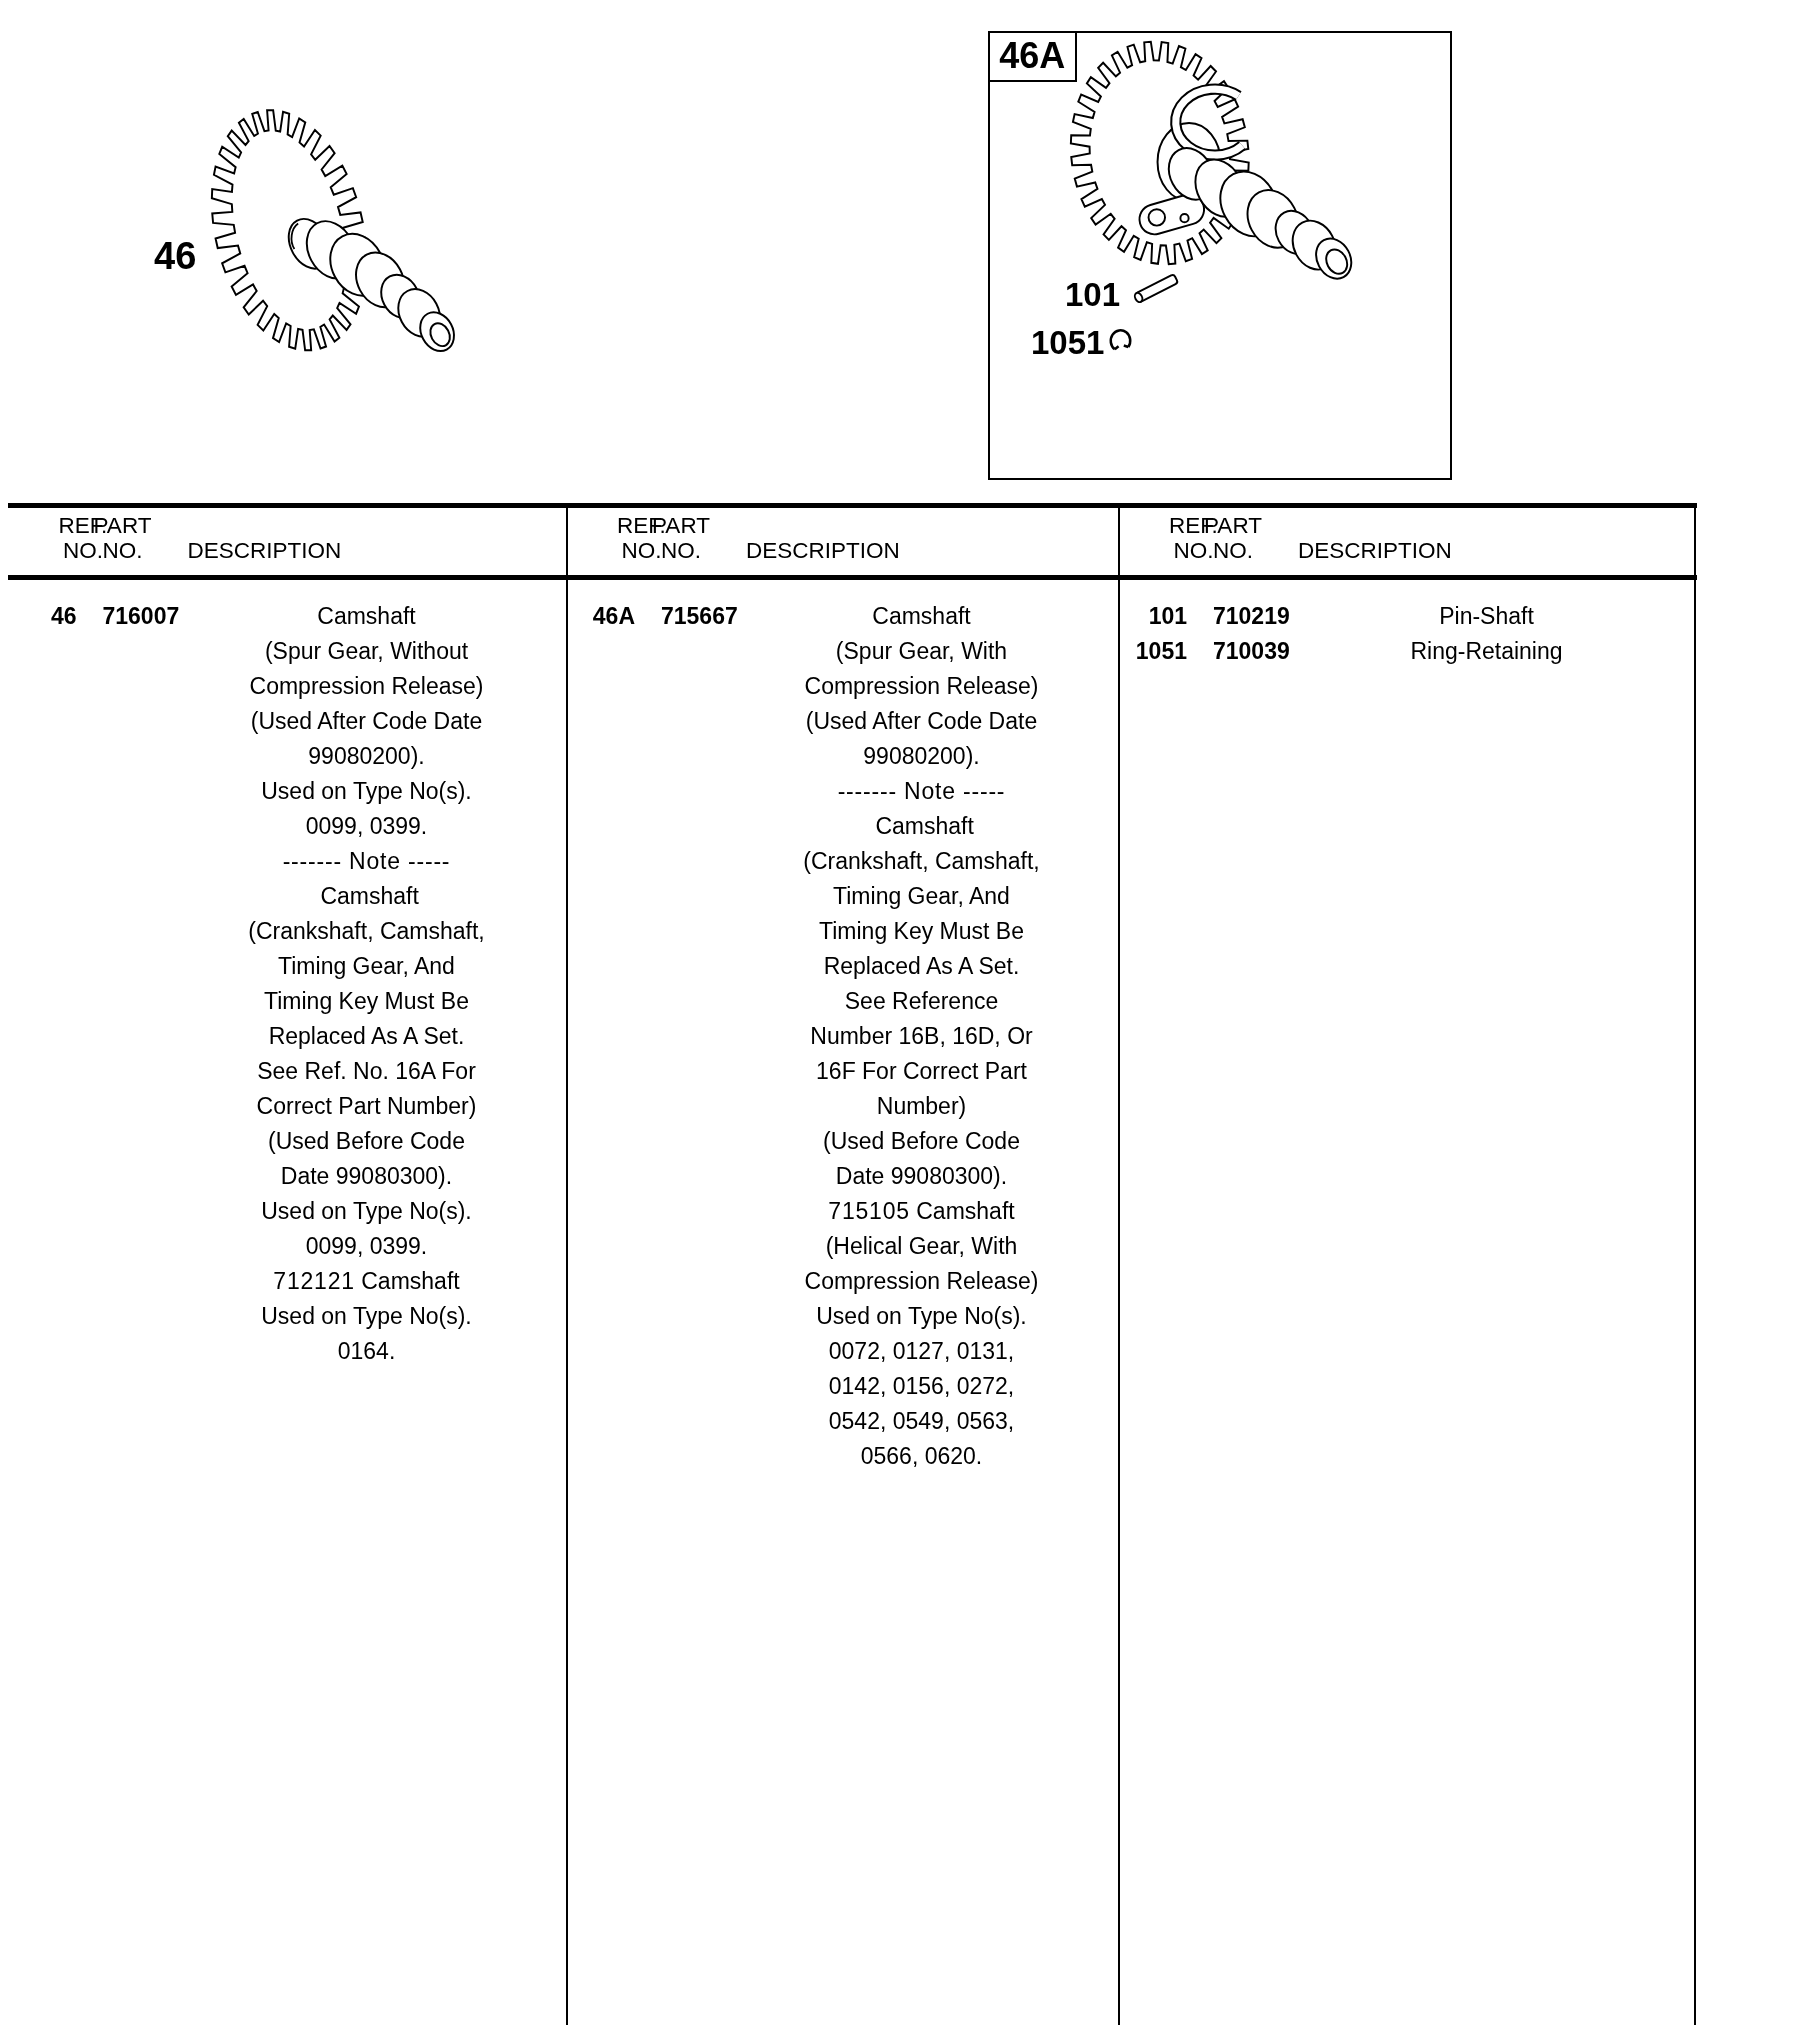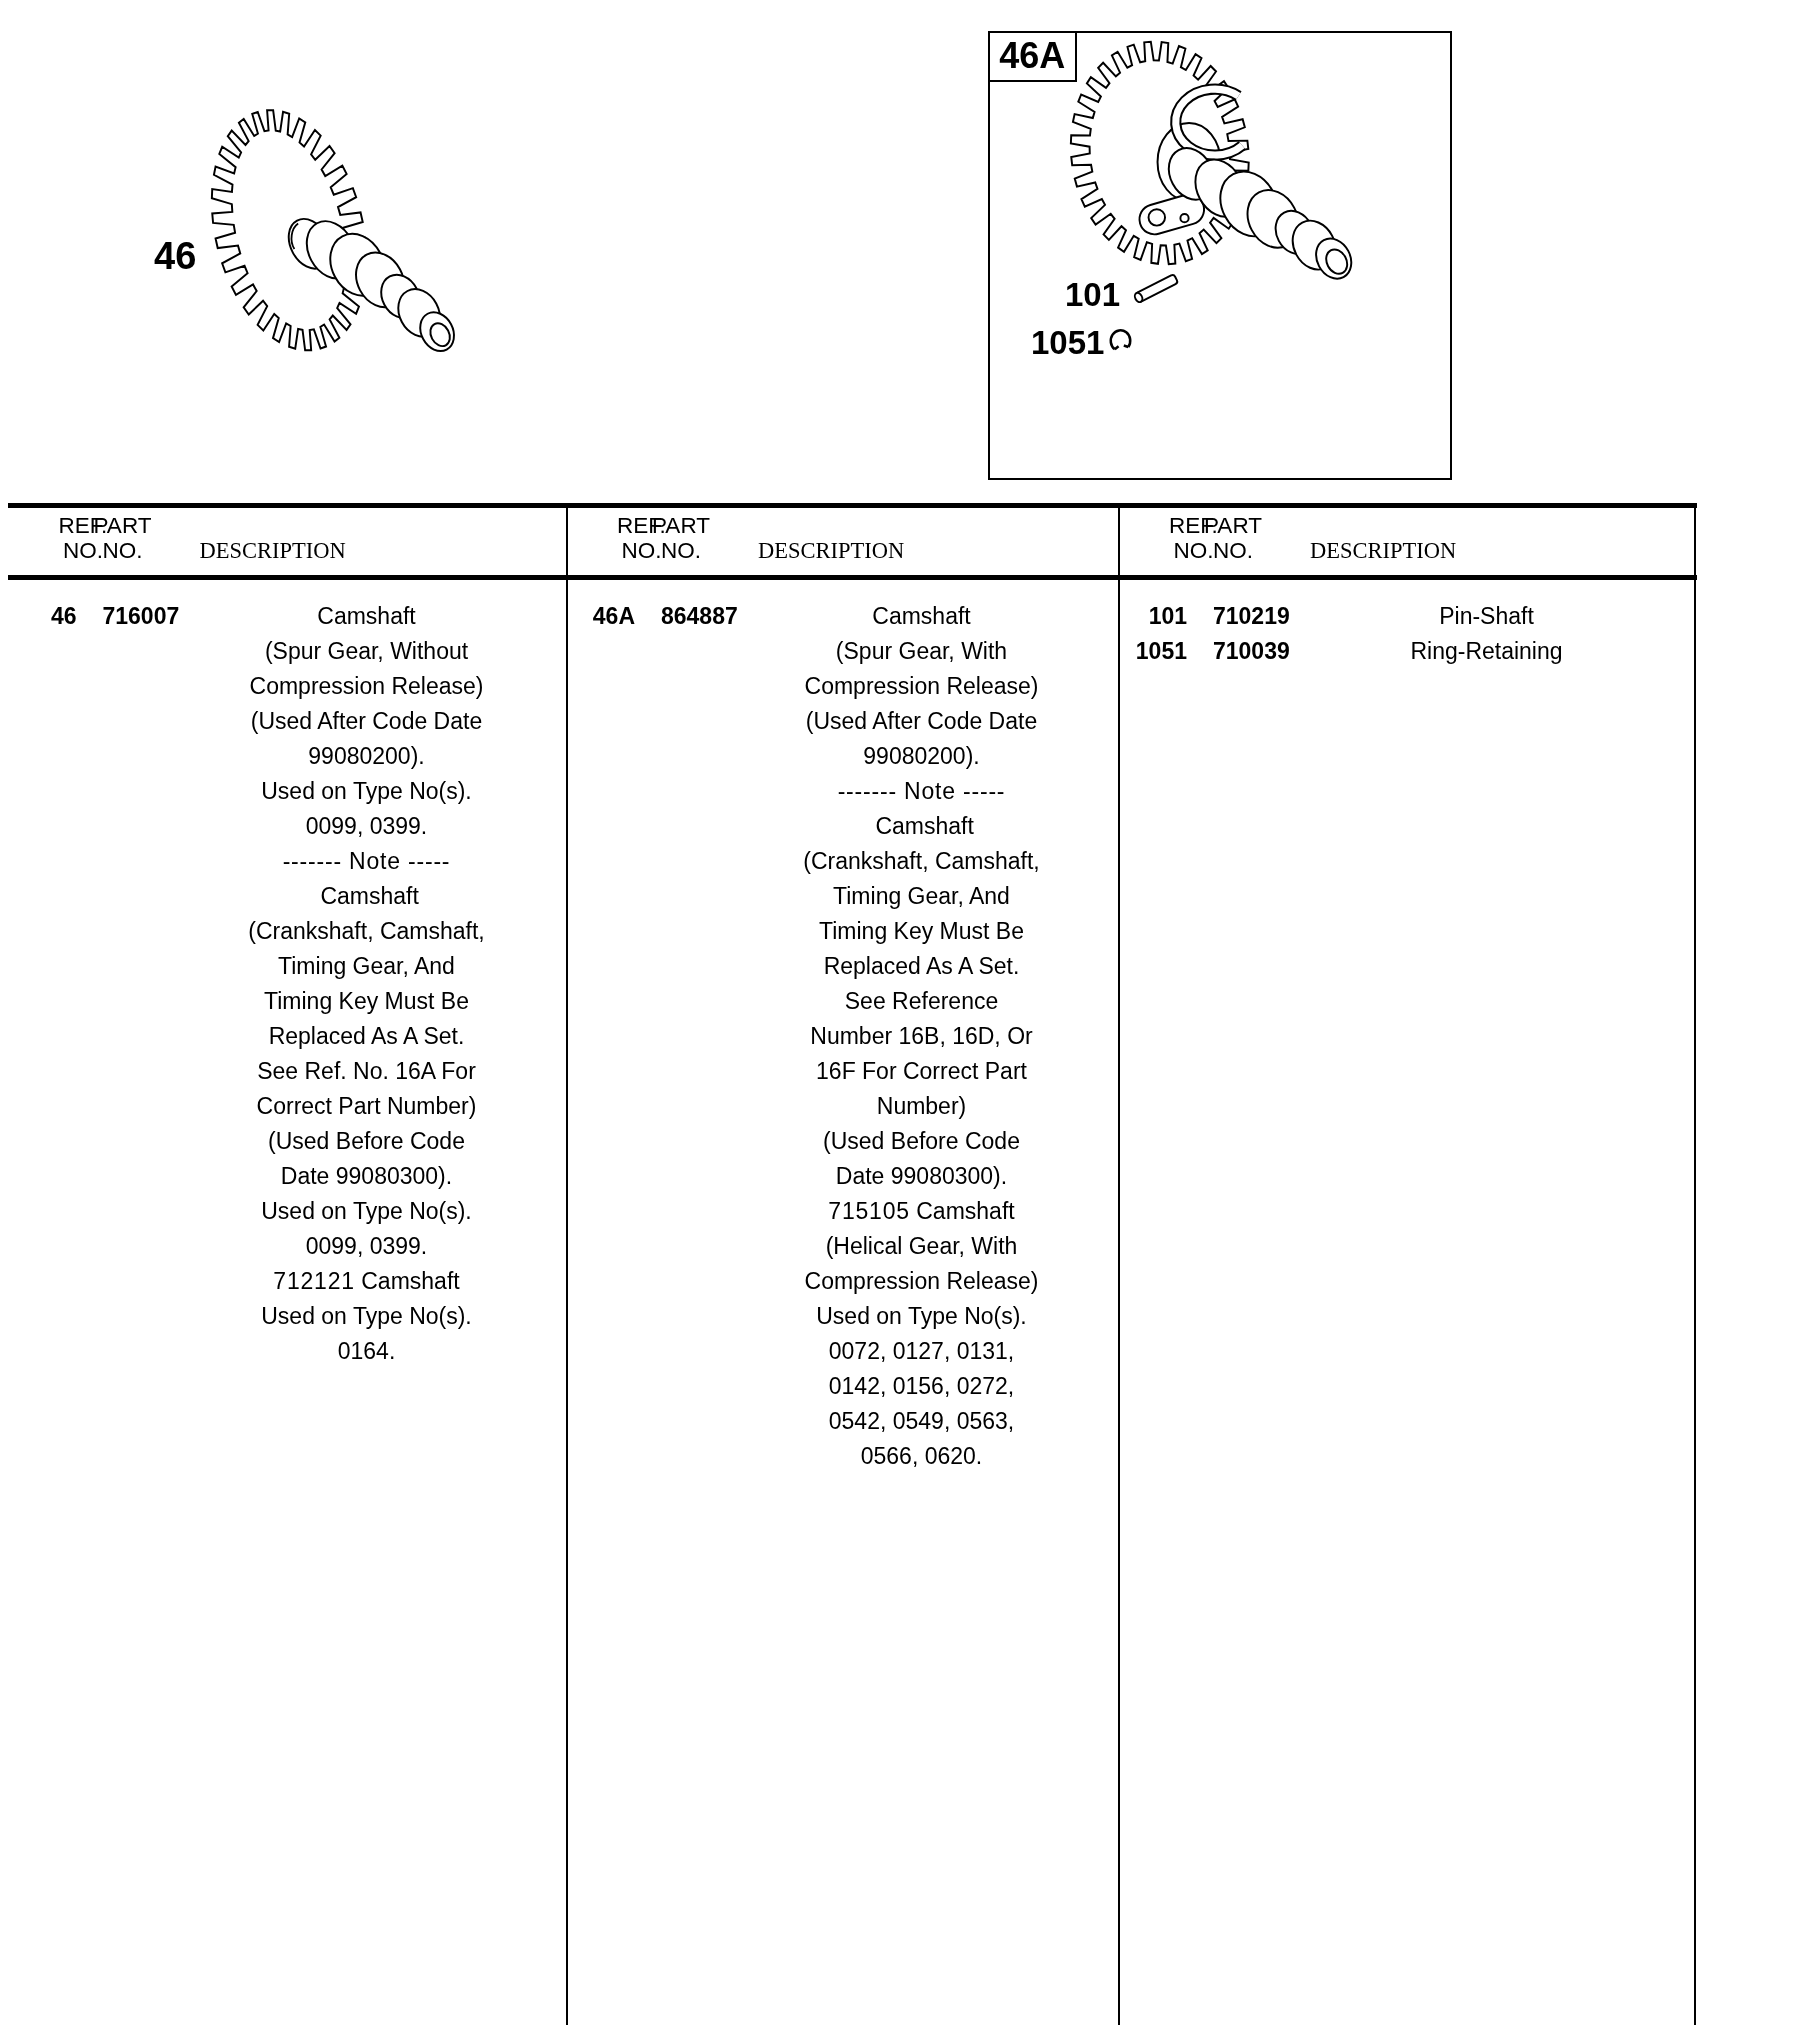--- a/index.html
+++ b/index.html
@@ -11,21 +11,21 @@
   .fig-label{position:absolute;font-weight:bold;font-size:38px;line-height:38px;}
   .box46a{position:absolute;left:988px;top:31px;width:464px;height:449px;border:2.3px solid #000;box-sizing:border-box;}
   .box46a-tag{position:absolute;left:-2.3px;top:-2.3px;width:89px;height:51px;border:2.3px solid #000;box-sizing:border-box;
               display:flex;align-items:center;justify-content:center;font-weight:bold;font-size:36px;background:#fff;}
   .callout{position:absolute;font-weight:bold;font-size:33px;line-height:33px;}
   svg{position:absolute;overflow:visible;}
   
   .thead{position:absolute;top:513px;font-size:22.5px;line-height:25px;}
   .h-ref{position:absolute;left:18px;width:63px;text-align:center;margin-left:26px;}
   .h-part{position:absolute;left:76px;width:78px;text-align:center;}
-  .h-desc{position:absolute;left:192px;top:25px;white-space:nowrap;font-family:Liberation Serif, serif;}
+  .h-desc{position:absolute;left:180px;top:25px;white-space:nowrap;}
   
   .tbody{position:absolute;top:599px;}
   .trow{position:relative;min-height:35px;}
   .cell-ref{position:absolute;left:0;top:0;width:69px;text-align:right;font-weight:bold;font-size:23px;line-height:35px;}
   .cell-part{position:absolute;left:95px;top:0;font-weight:bold;font-size:23px;line-height:35px;}
   .cell-desc{margin-left:167px;font-size:23px;line-height:35px;}
   .dline{white-space:pre;text-align:center;}
   .b{font-weight:normal;letter-spacing:0.8px;}
 </style>
 </head>
@@ -141,21 +141,21 @@
           <div class="dline"><span>0099, 0399.</span></div>
           <div class="dline"><span class="b">712121</span><span> Camshaft</span></div>
           <div class="dline"><span>Used on Type No(s).</span></div>
           <div class="dline"><span>0164.</span></div>
         </div>
       </div>
     </div>
   <div class="tbody" style="left:566px;width:544px;">
       <div class="trow">
         <span class="cell-ref">46A</span>
-        <span class="cell-part">864887</span>
+        <span class="cell-part">715667</span>
         <div class="cell-desc">
           <div class="dline"><span>Camshaft</span></div>
           <div class="dline"><span>(Spur Gear, With</span></div>
           <div class="dline"><span>Compression Release)</span></div>
           <div class="dline"><span>(Used After Code Date</span></div>
           <div class="dline"><span>99080200).</span></div>
           <div class="dline"><span class="b">------- Note -----</span></div>
           <div class="dline"><span> Camshaft</span></div>
           <div class="dline"><span>(Crankshaft, Camshaft,</span></div>
           <div class="dline"><span>Timing Gear, And</span></div>

